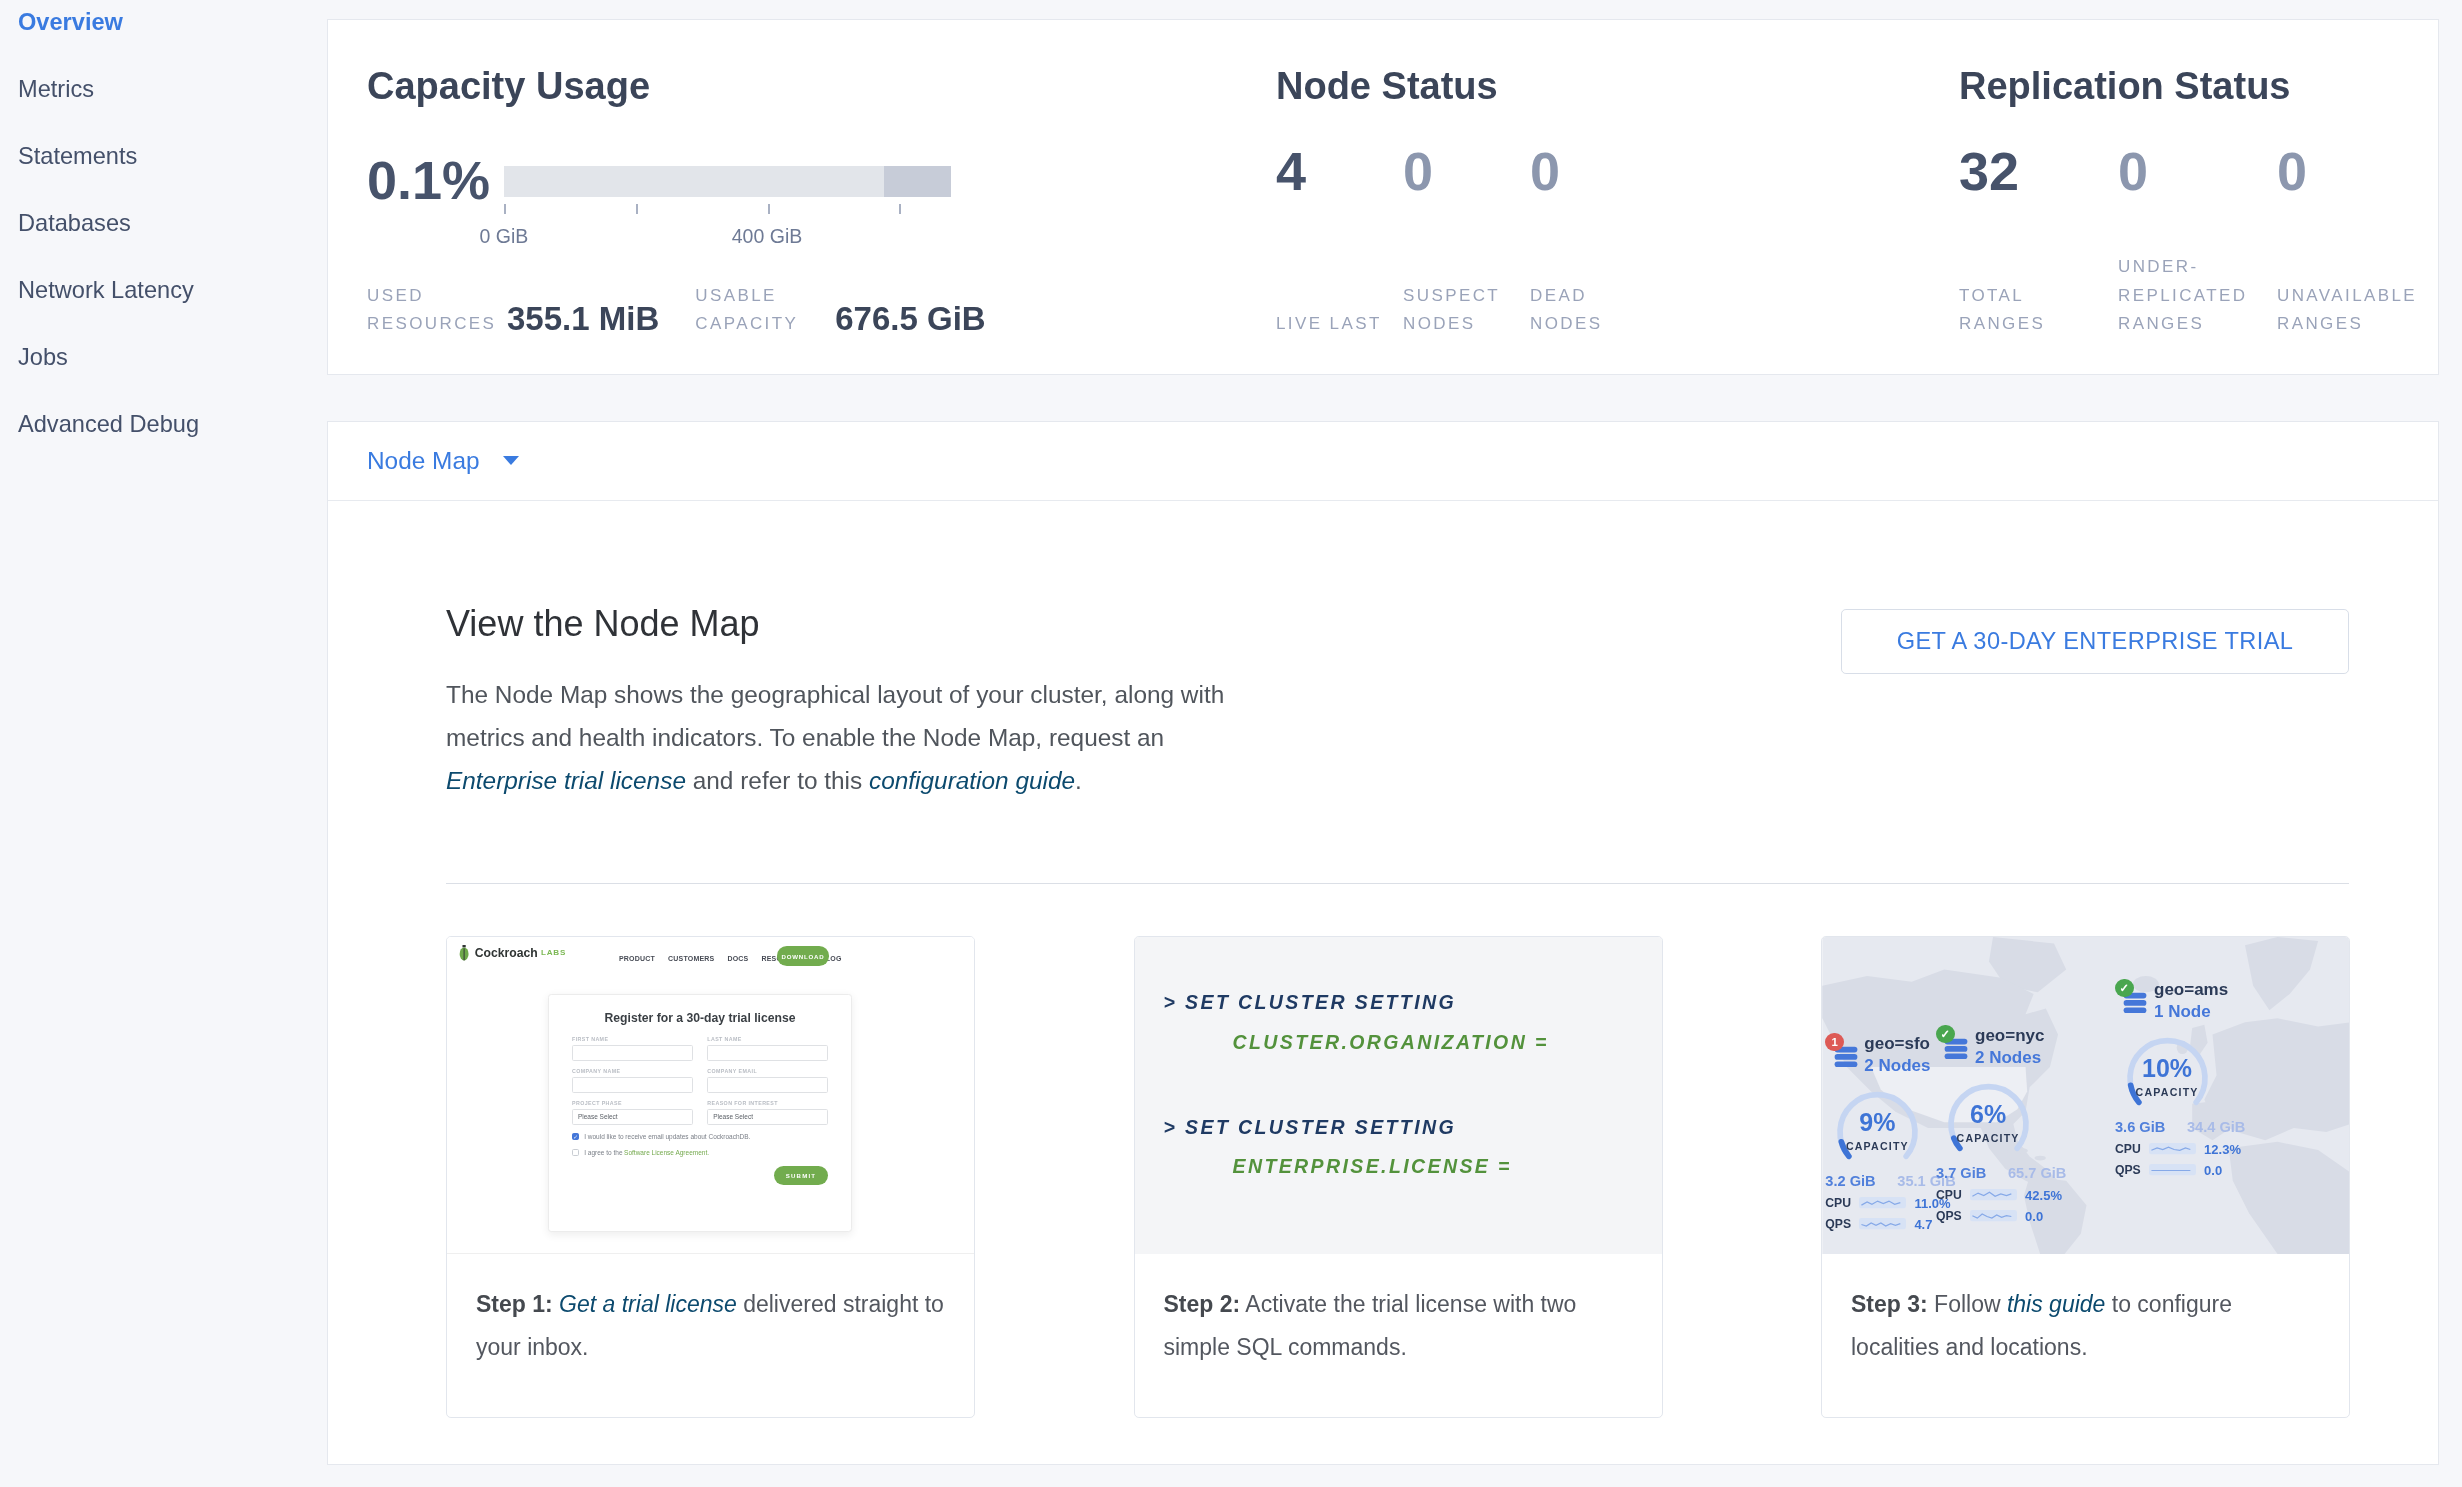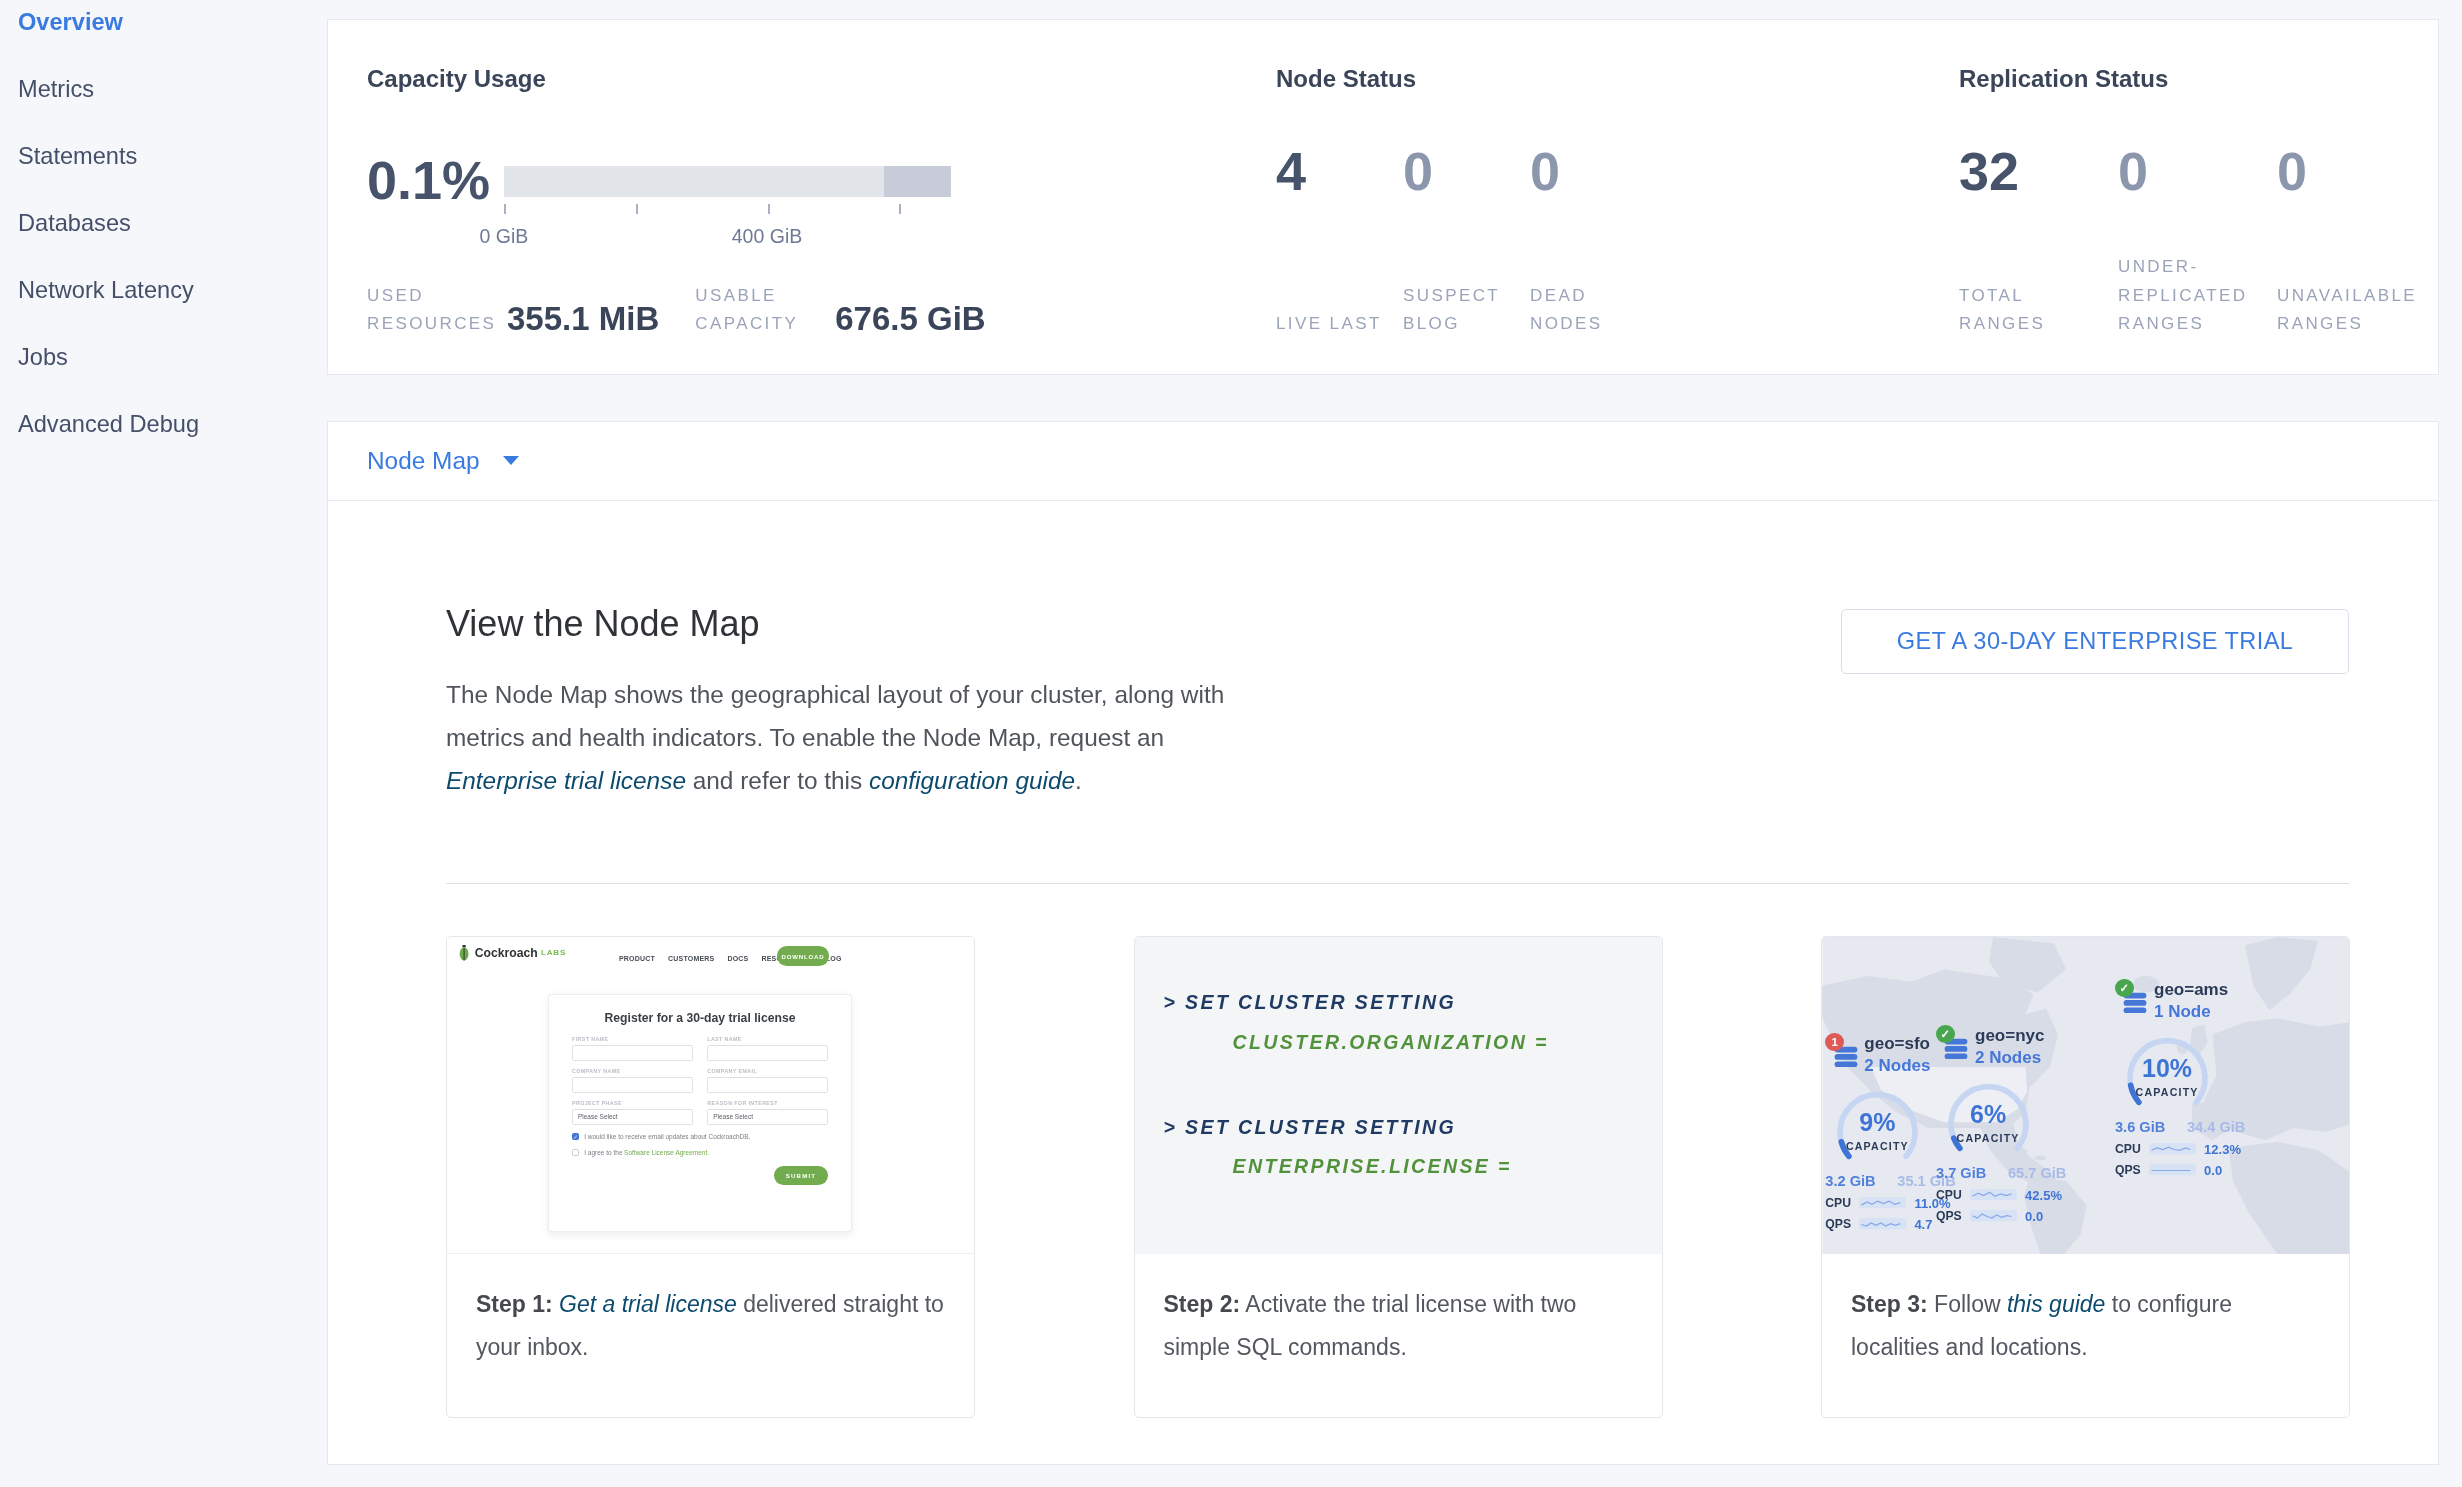--- a/index.html
+++ b/index.html
@@ -14,21 +14,21 @@
                font-size:23.6px; color:#44506A; cursor:pointer; }
   .side-item.active { color:#3A7BE0; font-weight:700; }
 
   
   .main { position:absolute; left:327px; top:0; width:2112px; }
 
   .panel { background:#FFFFFF; border:0.8px solid #E5E8EE; }
 
   
   .stats-panel { position:relative; margin-top:18.7px; height:356px; }
-  .sec-title { position:absolute; top:45px; font-size:24px; font-weight:700; color:#3B4559; }
+  .sec-title { position:absolute; top:45px; font-size:38px; font-weight:700; color:#3B4559; }
   .t-cap { left:39px; } .t-node { left:948px; } .t-rep { left:1631px; }
 
   .cap-pct { position:absolute; left:39px; top:129px; font-size:54px; font-weight:700; color:#47536B; }
   .cap-bar { position:absolute; left:176px; top:146px; width:447px; height:31px; background:#E2E5EA; }
   .cap-bar .dark-seg { position:absolute; right:0; top:0; width:15%; height:100%; background:#C7CCD8; }
   .cap-ticks { position:absolute; left:176px; top:184px; width:447px; height:11.4px; }
   .cap-ticks i { position:absolute; top:0; width:1.6px; height:10.6px; background:#A9B1C3; }
   .cap-ticklabel { position:absolute; top:205px; transform:translateX(-50%); font-size:19.5px; color:#6E7archive95; color:#6E7A95; }
   .cap-stats { position:absolute; left:39px; top:262px; display:flex; align-items:flex-end; }
   .microlabel { font-size:17px; letter-spacing:2.4px; line-height:28.5px; color:#9AA3B9; }
@@ -171,21 +171,21 @@
       </div>
 
       <h2 class="sec-title t-node">Node Status</h2>
       <div class="num-row node">
         <div class="num">4</div>
         <div class="num dim">0</div>
         <div class="num dim">0</div>
       </div>
       <div class="labels-row node">
         <div class="microlabel">LIVE LAST</div>
-        <div class="microlabel">SUSPECT BLOG</div>
+        <div class="microlabel">SUSPECT NODES</div>
         <div class="microlabel">DEAD NODES</div>
       </div>
 
       <h2 class="sec-title t-rep">Replication Status</h2>
       <div class="num-row rep">
         <div class="num">32</div>
         <div class="num dim">0</div>
         <div class="num dim">0</div>
       </div>
       <div class="labels-row rep">

